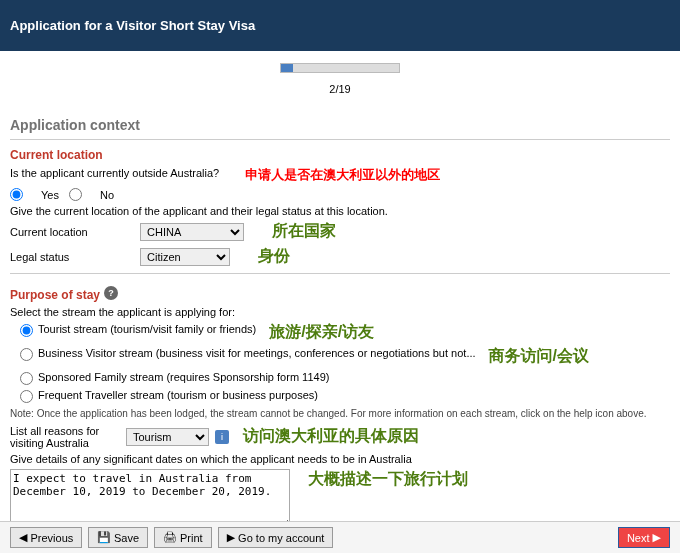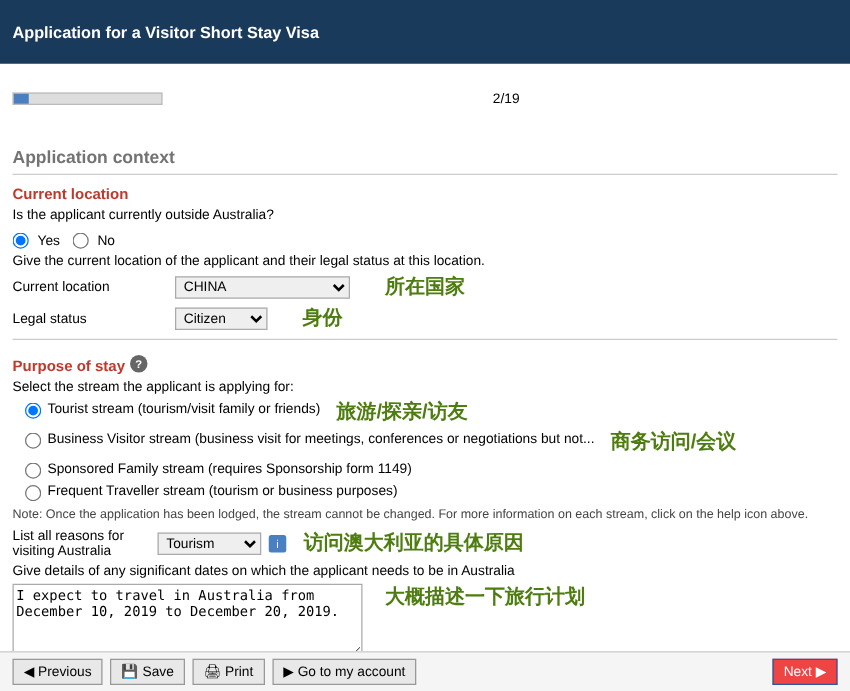--- a/index.html
+++ b/index.html
@@ -14,24 +14,25 @@
 
     .title-bar {
       background: #1a3a5c;
       color: #fff;
       padding: 18px 10px;
       font-size: 13px;
       font-weight: bold;
     }
 
     .progress-bar-container {
-      padding: 22px 10px;
+      padding: 12px 10px;
       display: flex;
       align-items: center;
       gap: 10px;
+      flex-direction: column;
     }
 
     .progress-bar-bg {
       width: 120px;
       height: 10px;
       background: #ddd;
       border: 1px solid #bbb;
     }
 
     .progress-bar-fill {
@@ -83,21 +84,21 @@
       display: flex;
       align-items: center;
       gap: 10px;
       margin-bottom: 4px;
       font-size: 11px;
     }
 
     .radio-group label {
       display: flex;
       align-items: center;
-      gap: 7px;
+      gap: 18px;
     }
 
     .form-row {
       display: flex;
       align-items: center;
       margin-bottom: 4px;
       gap: 20px;
     }
 
     .form-label {
@@ -199,25 +200,25 @@
       border: 1px solid #2a5a9c;
     }
 
     .divider {
       border: none;
       border-top: 1px solid #ccc;
       margin: 6px 0;
     }
 
     .country-select {
-      width: 140px;
+      width: 104px;
     }
 
     .legal-select {
-      width: 74px;
+      width: 90px;
     }
 
     .visit-row {
       display: flex;
       align-items: center;
       gap: 6px;
       margin-bottom: 4px;
     }
 
     .info-icon {
@@ -252,20 +253,21 @@
 <div class="main-content">
 
   <div class="section-title">Application context</div>
 
   <hr class="divider">
 
   <div class="sub-section-title">Current location</div>
 
   <div class="form-row">
     <span class="question-text">Is the applicant currently outside Australia?</span>
+    <span class="annotation">申请人是否在澳大利亚以外的地区</span>
   </div>
 
   <div class="radio-group">
     <label>
       <input type="radio" name="outside" checked="" style="">
       <span>Yes</span>
     </label>
     <label>
       <input type="radio" name="outside" style="">
       <span>No</span>

